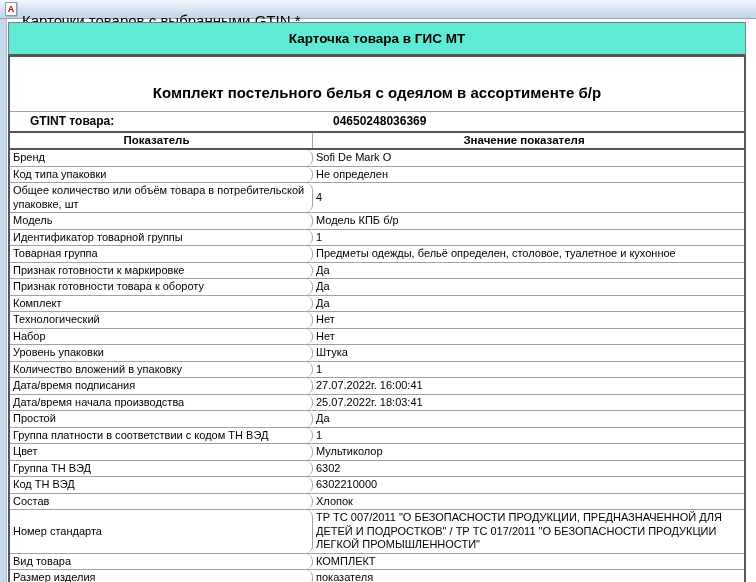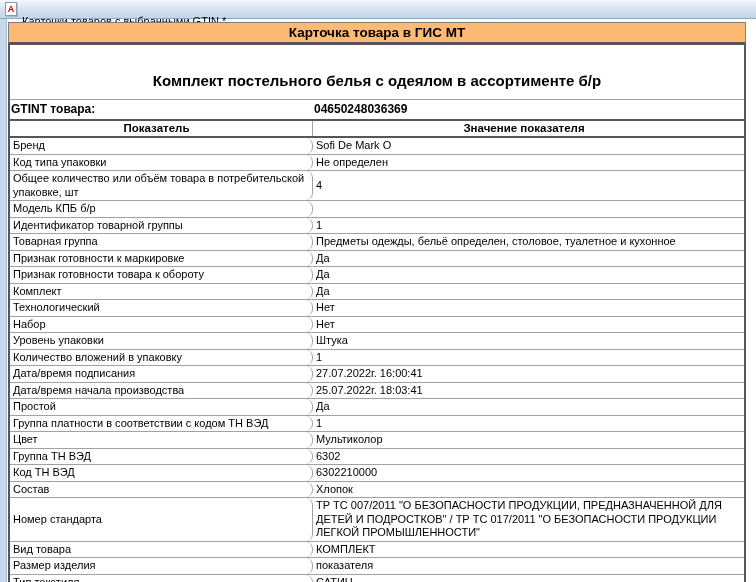--- a/index.html
+++ b/index.html
@@ -25,44 +25,44 @@
   }
   .doc-icon {
     width: 12px; height: 14px;
     background: #fff;
     border: 1px solid #8f9aa6;
     display: flex; align-items: center; justify-content: center;
     font-size: 9px; font-weight: bold; color: #cc0000;
     line-height: 1;
     box-shadow: 1px 1px 0 rgba(120,140,160,.4);
   }
-  .tab-label { font-size: 11px; white-space: nowrap; margin-top: 23px; }
+  .tab-label { font-size: 15px; white-space: nowrap; margin-top: 23px; }
 
   
   .left-strip {
     position: absolute;
     left: 0; top: 19px;
     width: 7px; height: 563px;
     background: #c7d8ec;
     border-right: 1px solid #aabdd4;
   }
 
   
   .report {
     position: absolute;
     left: 8px; top: 22px;
     width: 738px;
   }
   .title-box {
     border: 1px solid #7e7e7e;
     border-bottom: 2px solid #565656;
-    height: 22px;
+    height: 34px;
     display: flex; align-items: center; justify-content: center;
     font-weight: bold; font-size: 13.5px;
-    background: #fdba74;
+    background: #5eead4;
   }
   .main-box {
     border: 2px solid #565656;
     border-top-width: 1px;
     background: #fff;
   }
   .subtitle-row {
     height: 38px;
     display: flex; align-items: center; justify-content: center;
     font-weight: bold; font-size: 15px;
@@ -70,21 +70,21 @@
     text-align: center;
     margin-top: 17px;
   }
   .gtin-row {
     display: grid;
     grid-template-columns: 303px 1fr;
     border-bottom: 2px solid #565656;
     font-weight: bold; font-size: 12px;
     padding: 2px 0 3px 0;
   }
-  .gtin-row > div { padding-left: 1px; }
+  .gtin-row > div { padding-left: 20px; }
 
   .attr-header {
     display: grid;
     grid-template-columns: 303px 1fr;
     font-weight: bold; font-size: 11.5px;
     text-align: center;
     border-bottom: 2px solid #565656;
   }
   .attr-header > div { padding: 1px 9px 2px 0; }
   .attr-header > div:first-child { border-right: 1px solid #a2a2a2; }
@@ -143,20 +143,21 @@
     <div>Код типа упаковки</div>
     <div>Не определен</div>
   </div>
 
   <div class="attr-row">
     <div>Общее количество или объём товара в потребительской упаковке, шт</div>
     <div>4</div>
   </div>
 
   <div class="attr-row">
+    <div>Модель</div>
     <div>Модель КПБ б/р</div>
   </div>
 
   <div class="attr-row">
     <div>Идентификатор товарной группы</div>
     <div>1</div>
   </div>
 
   <div class="attr-row">
     <div>Товарная группа</div>

